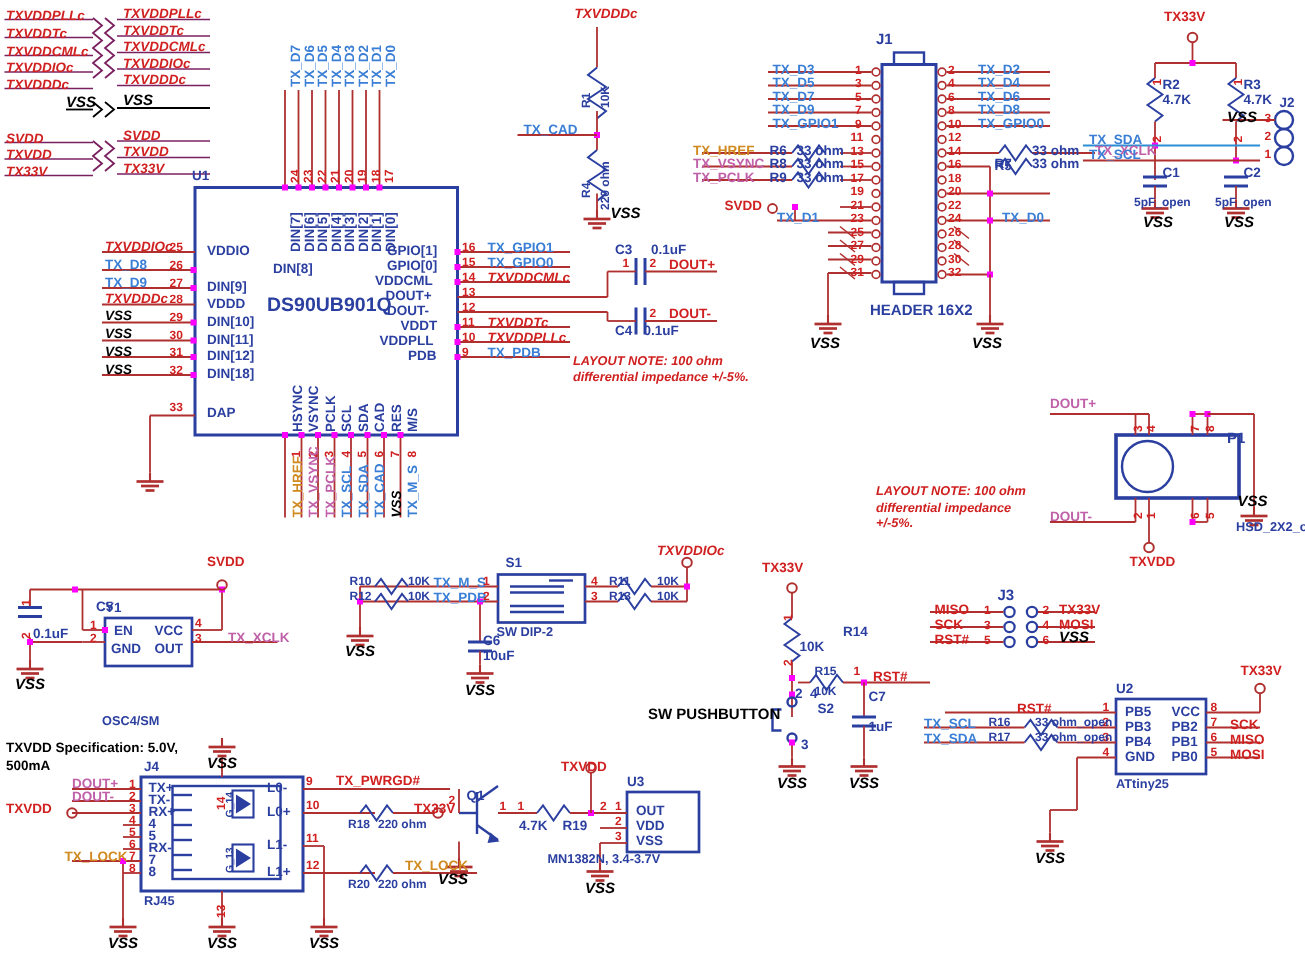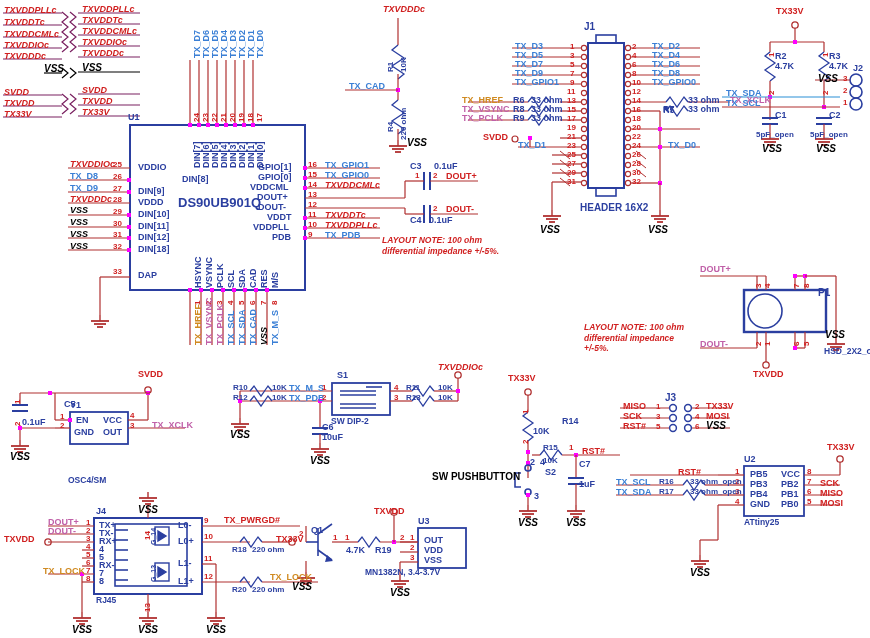--- a/index.html
+++ b/index.html
@@ -932,20 +932,21 @@
 <div class="lbl netred2" style="left:820px;top:499px;">MOSI</div>
 <div class="lbl netred2" style="left:678px;top:468px;">RST#</div>
 <div class="lbl netblue" style="left:616px;top:478px;">TX_SCL</div>
 <div class="lbl netblue" style="left:616px;top:488px;">TX_SDA</div>
 <div class="lbl refdes" style="left:659px;top:478px;font-size:8px;">R16</div>
 <div class="lbl refdes" style="left:659px;top:488px;font-size:8px;">R17</div>
 <div class="lbl val" style="left:690px;top:478px;font-size:8px;">33 ohm_open</div>
 <div class="lbl val" style="left:690px;top:488px;font-size:8px;">33 ohm_open</div>
 <div class="lbl vss" style="left:690px;top:568px;">VSS</div>
 
+<div class="lbl spec" style="left:4px;top:493px;width:130px;white-space:normal;">TXVDD Specification: 5.0V, 500mA</div>
 <div class="lbl refdes" style="left:96px;top:507px;">J4</div>
 <div class="lbl sub" style="left:96px;top:596px;">RJ45</div>
 <div class="lbl pinblue" style="left:99px;top:521px;">TX+</div>
 <div class="lbl pinblue" style="left:99px;top:529px;">TX-</div>
 <div class="lbl pinblue" style="left:99px;top:537px;">RX+</div>
 <div class="lbl pinblue" style="left:99px;top:545px;">4</div>
 <div class="lbl pinblue" style="left:99px;top:553px;">5</div>
 <div class="lbl pinblue" style="left:99px;top:561px;">RX-</div>
 <div class="lbl pinblue" style="left:99px;top:569px;">7</div>
 <div class="lbl pinblue" style="left:99px;top:577px;">8</div>

